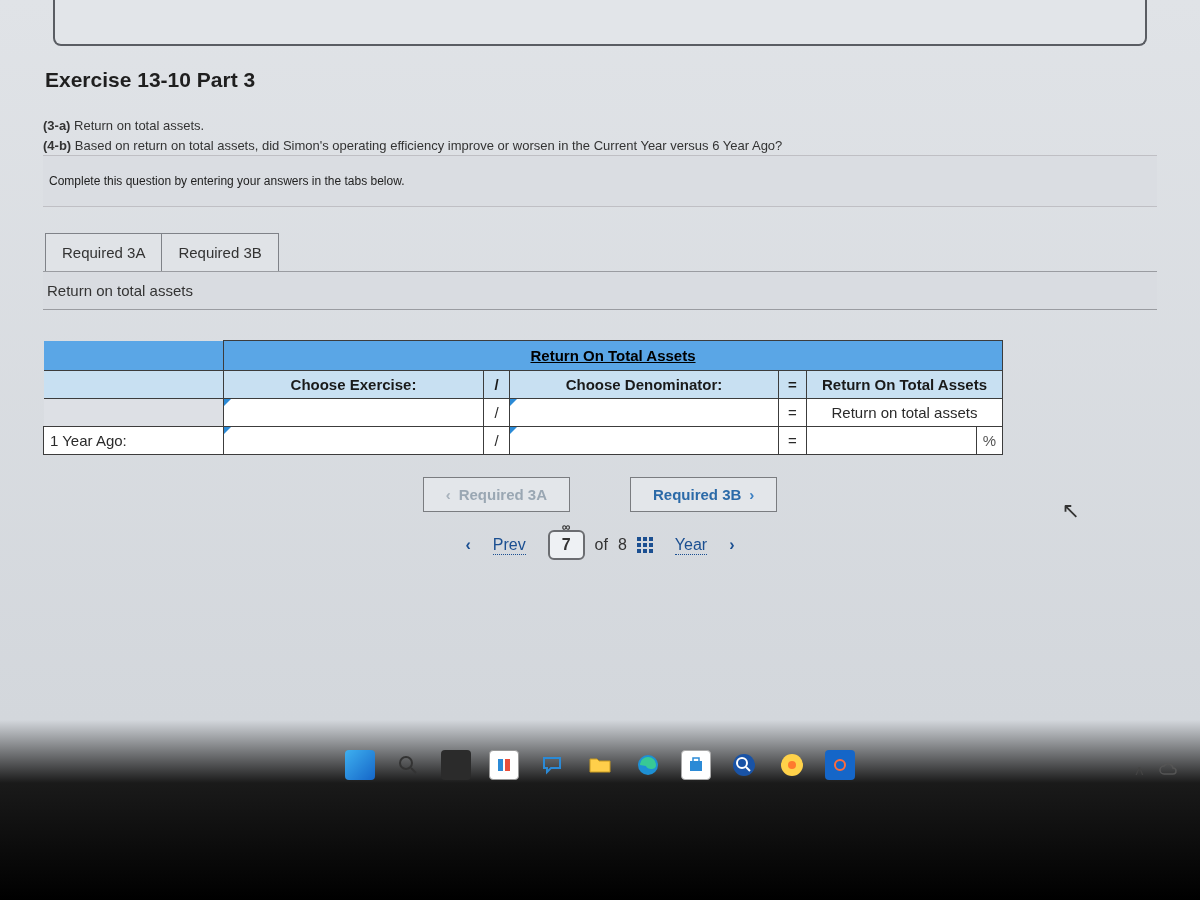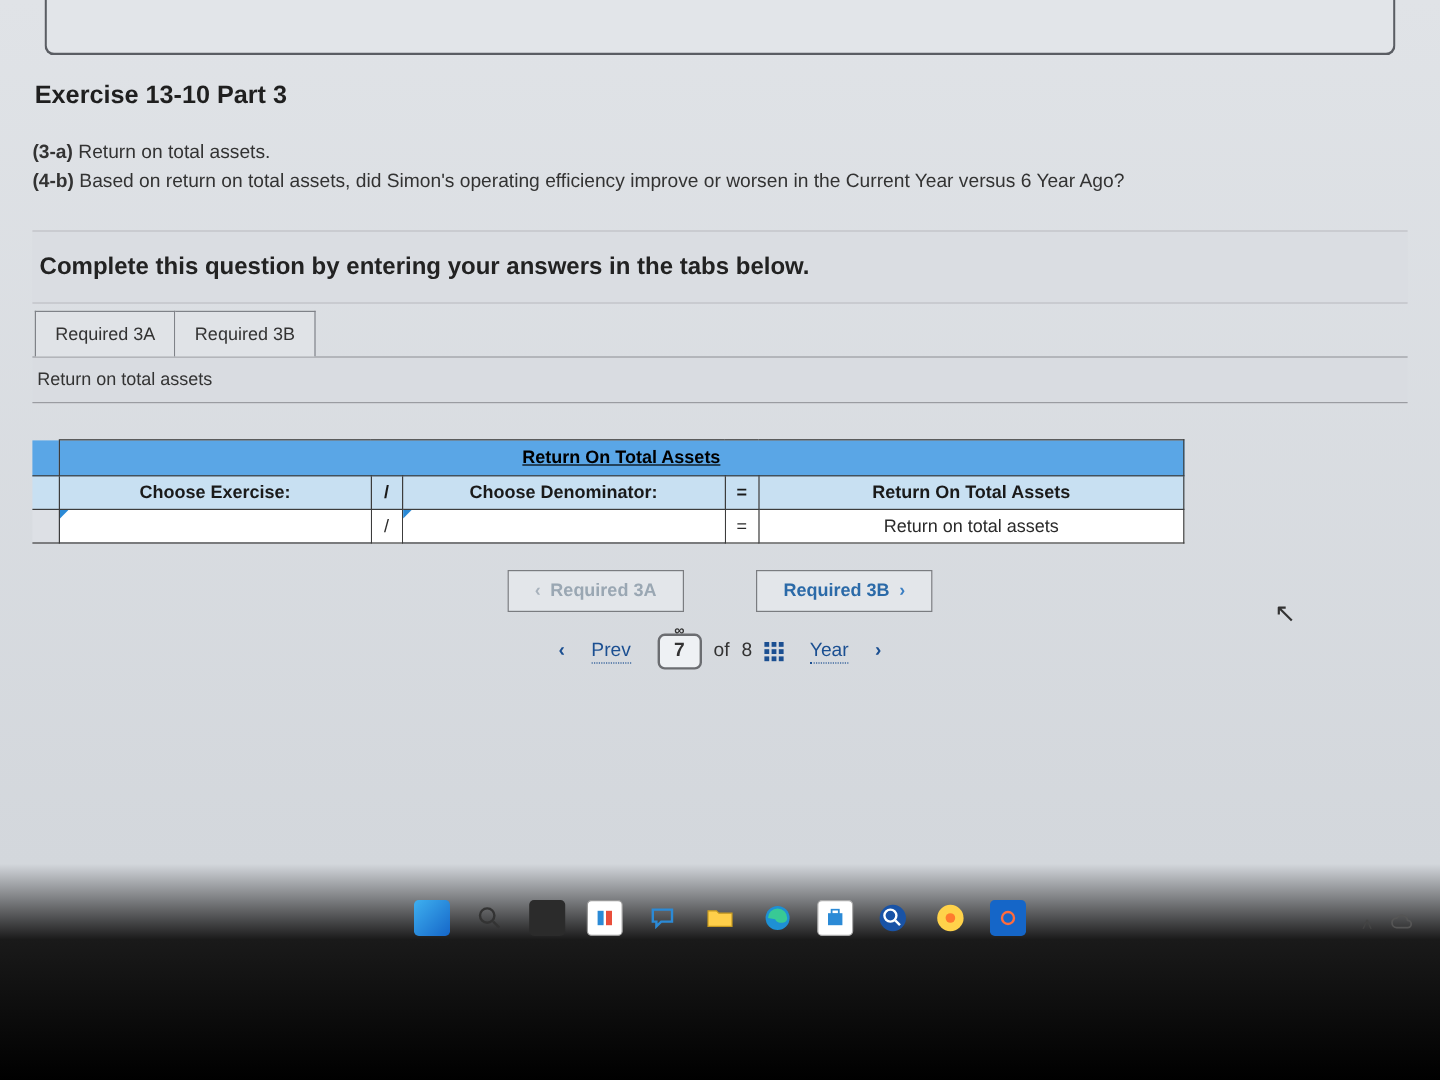--- a/index.html
+++ b/index.html
@@ -11,52 +11,51 @@
     color: #2a2a2a;
   }
   .page {
     width: 1200px;
     height: 900px;
     position: relative;
     background: linear-gradient(#e0e3e7,#d3d7dc 80%, #1a1a1a 87%, #000 100%);
     overflow: hidden;
   }
   .content-area {
-    padding: 0 27px;
+    padding: 0 43px;
   }
   .top-input-outline {
     border: 2px solid #5a5d63;
     border-top: none;
     border-radius: 0 0 8px 8px;
     height: 46px;
     margin: 0 10px 22px 10px;
     background: #e2e5e9;
   }
   .exercise-title {
     font-size: 21px;
     font-weight: bold;
     color: #1f1f1f;
     margin: 0 0 24px 2px;
   }
   .question-text {
-    font-size: 16px;
+    font-size: 13px;
     line-height: 1.5;
     color: #333;
-    margin-bottom: 28px;
   }
   .question-text b { font-weight: bold; }
   .instruction-bar {
-    font-size: 20px;
-    font-weight: bold;
+    font-size: 12px;
+    font-weight: normal;
     color: #222;
     padding: 18px 10px 18px 6px;
     border-top: 1px solid #bfbfc4;
     border-bottom: 1px solid #bfbfc4;
     background: #dadde2;
-    margin-bottom: 6px;
+    margin-bottom: 26px;
   }
   .tabs {
     display: flex;
     margin-left: 2px;
   }
   .tab {
     border: 1px solid #7f8288;
     background: #e0e3e7;
     padding: 10px 16px;
     font-size: 15px;
@@ -306,20 +305,33 @@
         <td class="input-cell">
               <span class="mini-tick"></span>
             </td>
         <td class="divider">/</td>
         <td class="input-cell">
               <span class="mini-tick"></span>
             </td>
         <td class="eqcell">=</td>
         <td colspan="2" class="result-cell" style="text-align:center">Return on total assets</td>
       </tr>
+      <tr class="body">
+        <td class="row-label">1 Year Ago:</td>
+        <td class="input-cell">
+              <span class="mini-tick"></span>
+            </td>
+        <td class="divider">/</td>
+        <td class="input-cell">
+              <span class="mini-tick"></span>
+            </td>
+        <td class="eqcell">=</td>
+        <td class="result-cell"></td>
+        <td class="pct">%</td>
+      </tr>
     </tbody>
       </table>
 
     <div class="step-nav">
       <div class="step-btn disabled">
         <span class="chev">‹</span>
         <span>Required 3A</span>
       </div>
       <div class="step-btn">
         <span>Required 3B</span>

